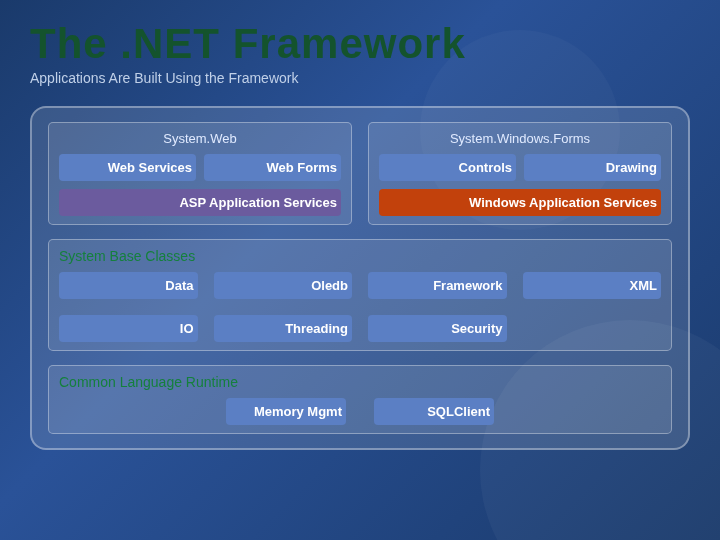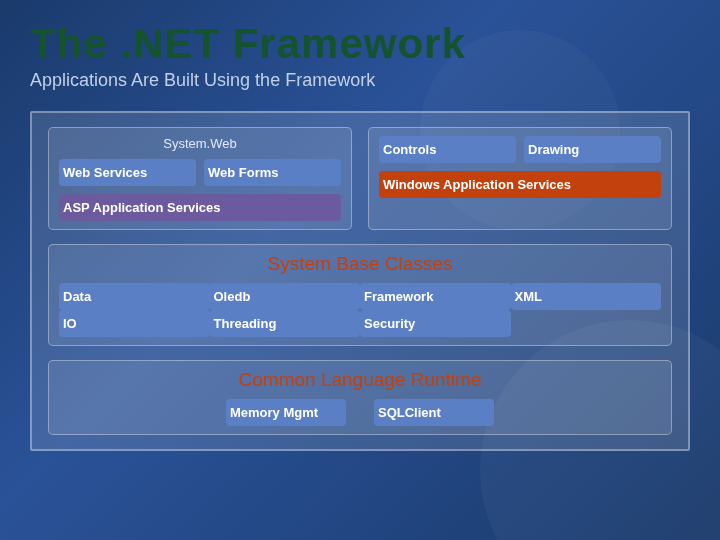--- a/index.html
+++ b/index.html
@@ -44,29 +44,29 @@
     .main-title {
       font-size: 42px;
       font-weight: bold;
       color: #14532d;
       letter-spacing: 1px;
       margin-bottom: 2px;
       font-family: Arial, sans-serif;
     }
 
     .subtitle {
-      font-size: 18px;
+      font-size: 14px;
       color: #c0d0e8;
       margin-bottom: 20px;
     }
 
     .outer-box {
       background: rgba(255,255,255,0.12);
       border: 2px solid rgba(255,255,255,0.35);
-      border-radius: 2px;
+      border-radius: 16px;
       padding: 14px 16px;
     }
 
     
     .top-row {
       display: flex;
       gap: 16px;
       margin-bottom: 14px;
     }
 
@@ -90,51 +90,50 @@
       display: flex;
       gap: 8px;
       margin-bottom: 8px;
     }
 
     .cell {
       flex: 1;
       background: #5b7fc4;
       border-radius: 4px;
       padding: 6px 4px;
-      text-align: left;
+      text-align: right;
       color: #ffffff;
       font-size: 13px;
       font-weight: bold;
     }
 
     .cell.wide {
       flex: 2;
     }
 
     
     .mid-box {
       background: rgba(255,255,255,0.10);
       border: 1.5px solid rgba(255,255,255,0.35);
       border-radius: 5px;
       padding: 8px 10px;
       margin-bottom: 14px;
     }
 
     .section-title {
-      font-size: 19px;
-      color: #c2410c;
-      text-align: center;
+      font-size: 14px;
+      color: #15803d;
       margin-bottom: 8px;
       font-weight: normal;
     }
 
     .grid-2x4 {
       display: grid;
       grid-template-columns: repeat(4, 1fr);
-      gap: 0;
+      gap: 16px;
     }
 
     
     .clr-box {
       background: rgba(255,255,255,0.10);
       border: 1.5px solid rgba(255,255,255,0.35);
       border-radius: 5px;
       padding: 8px 10px;
     }
 
@@ -164,20 +163,21 @@
       <div class="namespace-box">
         <div class="namespace-title">System.Web</div>
         <div class="inner-row">
           <div class="cell">Web Services</div>
           <div class="cell">Web Forms</div>
         </div>
         <div class="cell wide" style="background:#6b5b9e;">ASP Application Services</div>
       </div>
 
       <div class="namespace-box">
+        <div class="namespace-title">System.Windows.Forms</div>
         <div class="inner-row">
           <div class="cell">Controls</div>
           <div class="cell">Drawing</div>
         </div>
         <div class="cell wide" style="background:#c2410c;">Windows Application Services</div>
       </div>
 
     </div>
 
     <div class="mid-box">

